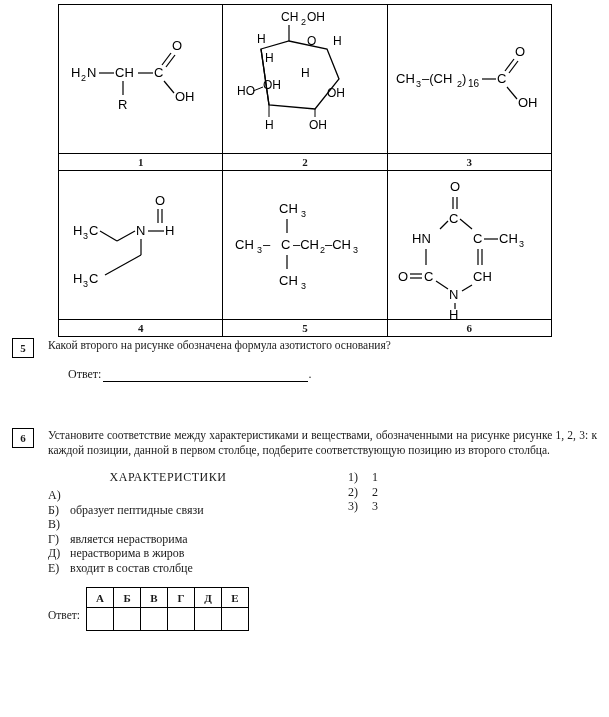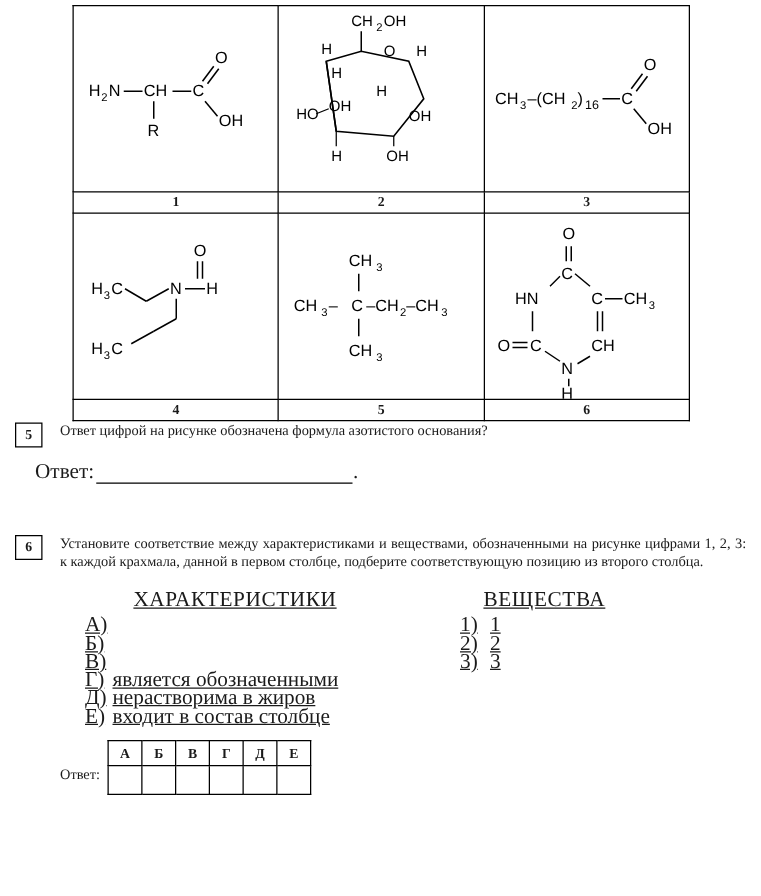--- a/index.html
+++ b/index.html
@@ -62,40 +62,39 @@
     line-height: 18px;
     font-family: "Liberation Serif", serif;
   }
   .qtext {
     margin-left: 36px;
     font-size: 11.5px;
     line-height: 15px;
     text-align: justify;
   }
   .answer-line {
-    margin-left: 16px;
+    margin-left: 56px;
     margin-top: 14px;
-    font-size: 17px;
+    font-size: 12px;
   }
   .answer-line .rule {
     display: inline-block;
     border-bottom: 1px solid #000;
     width: 205px;
     height: 11px;
     vertical-align: bottom;
     margin-left: 2px;
   }
 
   
   .lists {
-    margin-left: 56px;
+    margin-left: 36px;
     margin-top: 12px;
     display: flex;
-    font-size: 17px;
-    text-decoration: underline;
+    font-size: 12px;
   }
   .col-left { width: 300px; }
   .col-right { width: 180px; }
   .col-head {
     text-align: center;
     letter-spacing: 0.5px;
     margin-bottom: 3px;
   }
   .col-left .col-head { padding-right: 60px; }
   .col-right .col-head { padding-right: 45px; }
@@ -287,57 +286,57 @@
   <tr>
     <td class="num-cell">4</td>
     <td class="num-cell">5</td>
     <td class="num-cell">6</td>
   </tr>
 </tbody>
   </table>
 
 <div class="qblock" style="top:338px;">
   <div class="qnum">5</div>
-  <div class="qtext">Ответ цифрой на рисунке обозначена формула азотистого основания?</div>
+  <div class="qtext">Какой второго на рисунке обозначена формула азотистого основания?</div>
   <div class="answer-line">
     <span>Ответ:</span><span class="rule"></span><span>.</span>
   </div>
 </div>
 
 <div class="qblock" style="top:428px;">
   <div class="qnum">6</div>
-  <div class="qtext">Установите соответствие между характеристиками и веществами, обозначенными на рисунке цифрами 1, 2, 3: к каждой крахмала, данной в первом столбце, подберите соответствующую позицию из второго столбца.</div>
+  <div class="qtext">Установите соответствие между характеристиками и веществами, обозначенными на рисунке рисунке 1, 2, 3: к каждой позиции, данной в первом столбце, подберите соответствующую позицию из второго столбца.</div>
 
   <div class="lists">
     <div class="col-left">
       <div class="col-head">ХАРАКТЕРИСТИКИ</div>
       <div class="lrow">
         <span class="lkey">А)</span>
       </div>
       <div class="lrow">
         <span class="lkey">Б)</span>
+        <span>образует пептидные связи</span>
       </div>
       <div class="lrow">
         <span class="lkey">В)</span>
       </div>
       <div class="lrow">
         <span class="lkey">Г)</span>
-        <span>является обозначенными</span>
+        <span>является нерастворима</span>
       </div>
       <div class="lrow">
         <span class="lkey">Д)</span>
         <span>нерастворима в жиров</span>
       </div>
       <div class="lrow">
         <span class="lkey">Е)</span>
         <span>входит в состав столбце</span>
       </div>
     </div>
     <div class="col-right">
-      <div class="col-head">ВЕЩЕСТВА</div>
       <div class="lrow">
         <span class="rkey">1)</span>
         <span>1</span>
       </div>
       <div class="lrow">
         <span class="rkey">2)</span>
         <span>2</span>
       </div>
       <div class="lrow">
         <span class="rkey">3)</span>

